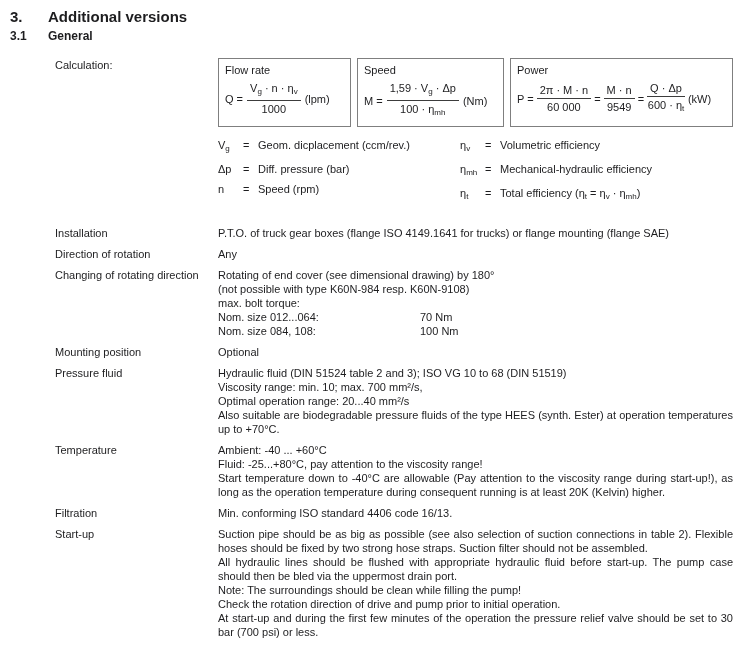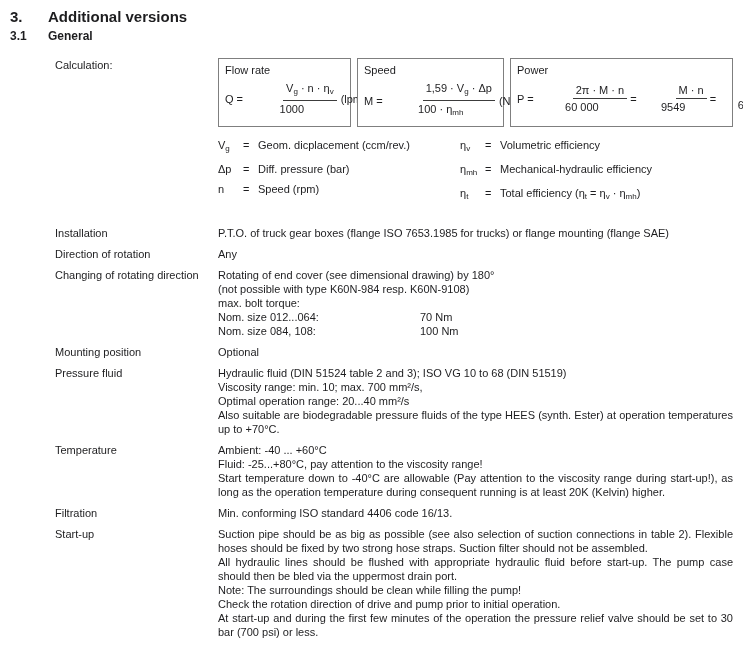--- a/index.html
+++ b/index.html
@@ -28,21 +28,21 @@
 
   .boxes { display: flex; gap: 6px; align-items: stretch; }
   .fbox { border: 1px solid #7f7f7f; padding: 4px 6px 6px 6px; min-height: 64px; flex: none; background: #fff; }
   .fbox-flow { width: 133px; }
   .fbox-torque { width: 147px; }
   .fbox-power { width: 223px; }
   .fbox-title { margin-bottom: 2px; }
   .formula { display: flex; align-items: center; gap: 4px; margin-top: 4px; }
   .fbox-power .formula { gap: 3px; }
   .frac { display: inline-flex; flex-direction: column; align-items: center; flex: none; }
-  .frac .num { padding: 0 3px 1px 3px; border-bottom: 1px solid #3c3c3c; text-align: right; white-space: nowrap; margin-left: 36px; }
+  .frac .num { padding: 0 3px 1px 3px; border-bottom: 1px solid #3c3c3c; text-align: right; white-space: nowrap; }
   .frac .den { padding-top: 1px; text-align: center; white-space: nowrap; }
   .sub { font-size: 8px; vertical-align: -2px; }
   .lhs, .unit, .feq { white-space: nowrap; }
 
   .legend { display: flex; margin-top: 8px; }
   .legend-col.left { width: 242px; flex: none; }
   .legend-row { display: flex; line-height: 20px; }
   .legend-sym { width: 25px; flex: none; }
   .legend-eq { width: 15px; flex: none; }
   .legend-desc { flex: 1; }
@@ -157,21 +157,21 @@
             </div>
           </div>
       </div>
     </div>
   </div>
 
   <div id="spec-rows">
       <div class="spec-row">
         <div class="spec-label">Installation</div>
         <div class="spec-content">
-          <div class="spec-line">P.T.O. of truck gear boxes  (flange ISO 7653.1985 for trucks) or flange mounting (flange SAE)</div>
+          <div class="spec-line">P.T.O. of truck gear boxes  (flange ISO 4149.1641 for trucks) or flange mounting (flange SAE)</div>
         </div>
       </div>
       <div class="spec-row">
         <div class="spec-label">Direction of rotation</div>
         <div class="spec-content">
           <div class="spec-line">Any</div>
         </div>
       </div>
       <div class="spec-row">
         <div class="spec-label">Changing of rotating direction</div>

